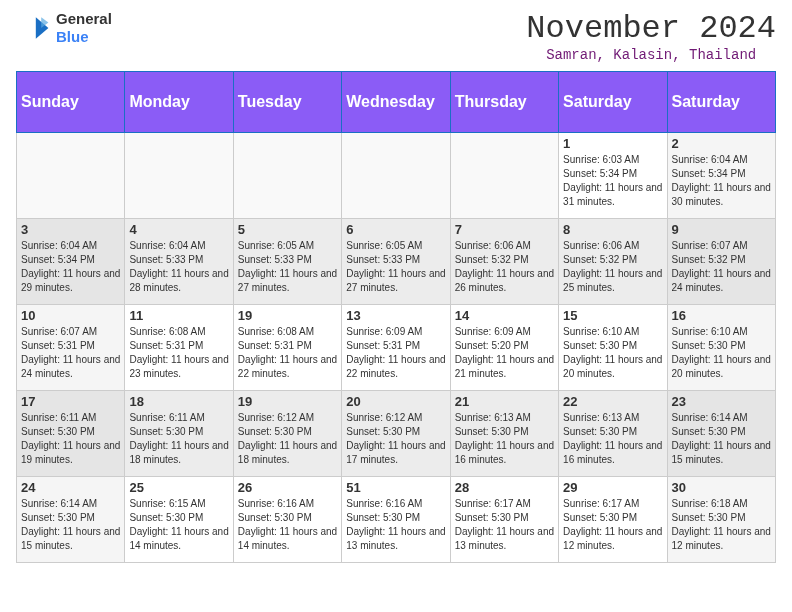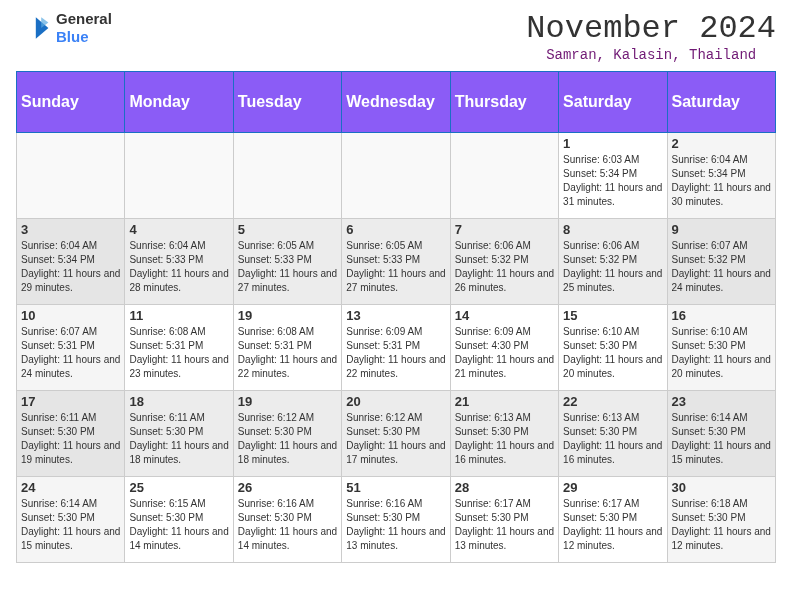--- a/index.html
+++ b/index.html
@@ -227,21 +227,21 @@
           <td>
             <span class="day-num">13</span>
             <div class="day-info">Sunrise: 6:09 AM
 Sunset: 5:31 PM
 Daylight: 11 hours
 and 22 minutes.</div>
           </td>
           <td>
             <span class="day-num">14</span>
             <div class="day-info">Sunrise: 6:09 AM
-Sunset: 4:30 PM
+Sunset: 5:20 PM
 Daylight: 11 hours
 and 21 minutes.</div>
           </td>
           <td>
             <span class="day-num">15</span>
             <div class="day-info">Sunrise: 6:10 AM
 Sunset: 5:30 PM
 Daylight: 11 hours
 and 20 minutes.</div>
           </td>

